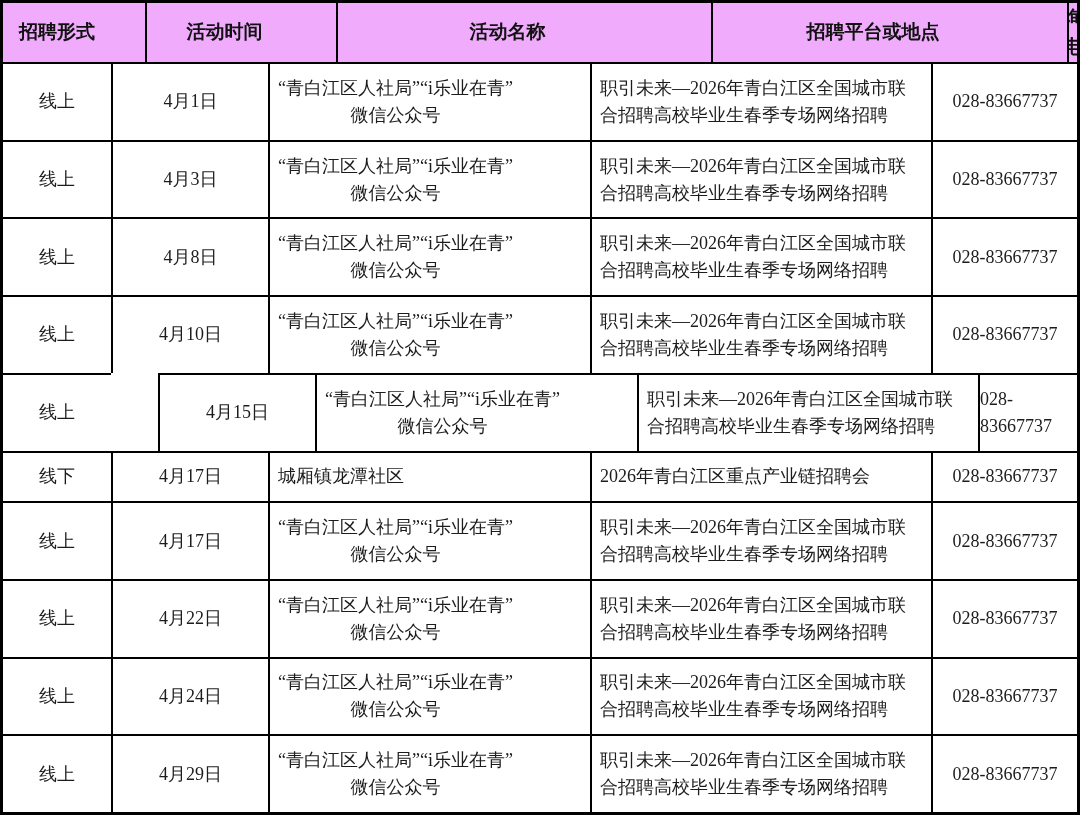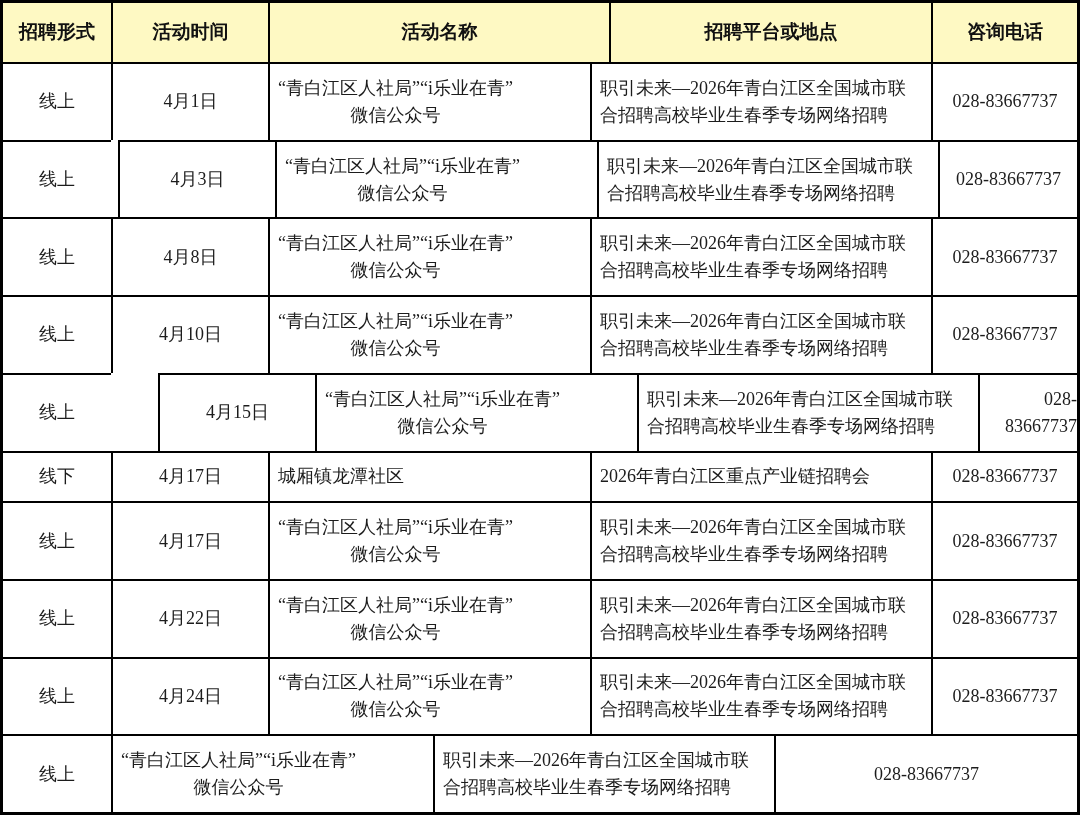--- a/index.html
+++ b/index.html
@@ -30,21 +30,21 @@
   }
   .row.header {
     flex: 0 0 59px;
     background: #FAE3AA;
   }
   .cell {
     box-sizing: border-box;
     display: flex;
     align-items: center;
     justify-content: center;
-    text-align: right;
+    text-align: left;
     font-size: 18px;
     line-height: 1.5;
     white-space: pre-line;
     overflow: hidden;
   }
   .cell + .cell {
     border-left: 2px solid #000000;
   }
   .col-form     { flex: 0 0 108px; }
   .col-date     { flex: 0 0 157px; }
@@ -57,41 +57,41 @@
     color: #111111;
     justify-content: center;
     text-align: center;
     padding: 0;
   }
 </style>
 </head>
 <body style="color: rgb(28, 28, 28);">
 
 <div class="tbl" style="border-color: rgb(0, 0, 0);">
-  <div class="row header" style="background: #fef9c3;">
+  <div class="row header" style="background: #f0abfc; gap: 34px;">
     <div class="cell col-form">招聘形式</div>
     <div class="cell col-date">活动时间</div>
     <div class="cell col-activity">活动名称</div>
     <div class="cell col-platform">招聘平台或地点</div>
     <div class="cell col-phone">咨询电话</div>
   </div>
   <div id="rows-container" style="display:flex;flex-direction:column;flex:1 1 auto;min-height:0;">
   <div class="row">
     <div class="cell col-form" style="border-top: 2px solid rgb(0, 0, 0);">线上</div>
     <div class="cell col-date" style="border-top: 2px solid rgb(0, 0, 0);">4月1日</div>
     <div class="cell col-platform" style="border-top: 2px solid rgb(0, 0, 0);">“青白江区人社局”“i乐业在青”
 微信公众号</div>
     <div class="cell col-activity" style="border-top: 2px solid rgb(0, 0, 0);">职引未来—2026年青白江区全国城市联
 合招聘高校毕业生春季专场网络招聘</div>
     <div class="cell col-phone" style="border-top: 2px solid rgb(0, 0, 0);">028-83667737</div>
   </div>
 
   <div class="row">
     <div class="cell col-form" style="border-top: 2px solid rgb(0, 0, 0);">线上</div>
-    <div class="cell col-date" style="border-top: 2px solid rgb(0, 0, 0); margin-left: 7px;">4月3日</div>
+    <div class="cell col-date" style="border-top: 2px solid rgb(0, 0, 0);">4月3日</div>
     <div class="cell col-platform" style="border-top: 2px solid rgb(0, 0, 0);">“青白江区人社局”“i乐业在青”
 微信公众号</div>
     <div class="cell col-activity" style="border-top: 2px solid rgb(0, 0, 0);">职引未来—2026年青白江区全国城市联
 合招聘高校毕业生春季专场网络招聘</div>
     <div class="cell col-phone" style="border-top: 2px solid rgb(0, 0, 0);">028-83667737</div>
   </div>
 
   <div class="row">
     <div class="cell col-form" style="border-top: 2px solid rgb(0, 0, 0);">线上</div>
     <div class="cell col-date" style="border-top: 2px solid rgb(0, 0, 0);">4月8日</div>
@@ -155,20 +155,21 @@
     <div class="cell col-date" style="border-top: 2px solid rgb(0, 0, 0);">4月24日</div>
     <div class="cell col-platform" style="border-top: 2px solid rgb(0, 0, 0);">“青白江区人社局”“i乐业在青”
 微信公众号</div>
     <div class="cell col-activity" style="border-top: 2px solid rgb(0, 0, 0);">职引未来—2026年青白江区全国城市联
 合招聘高校毕业生春季专场网络招聘</div>
     <div class="cell col-phone" style="border-top: 2px solid rgb(0, 0, 0);">028-83667737</div>
   </div>
 
   <div class="row">
     <div class="cell col-form" style="border-top: 2px solid rgb(0, 0, 0);">线上</div>
+    <div class="cell col-date" style="border-top: 2px solid rgb(0, 0, 0);">4月29日</div>
     <div class="cell col-platform" style="border-top: 2px solid rgb(0, 0, 0);">“青白江区人社局”“i乐业在青”
 微信公众号</div>
     <div class="cell col-activity" style="border-top: 2px solid rgb(0, 0, 0);">职引未来—2026年青白江区全国城市联
 合招聘高校毕业生春季专场网络招聘</div>
     <div class="cell col-phone" style="border-top: 2px solid rgb(0, 0, 0);">028-83667737</div>
   </div>
 </div>
 </div>
 
 </body></html>

